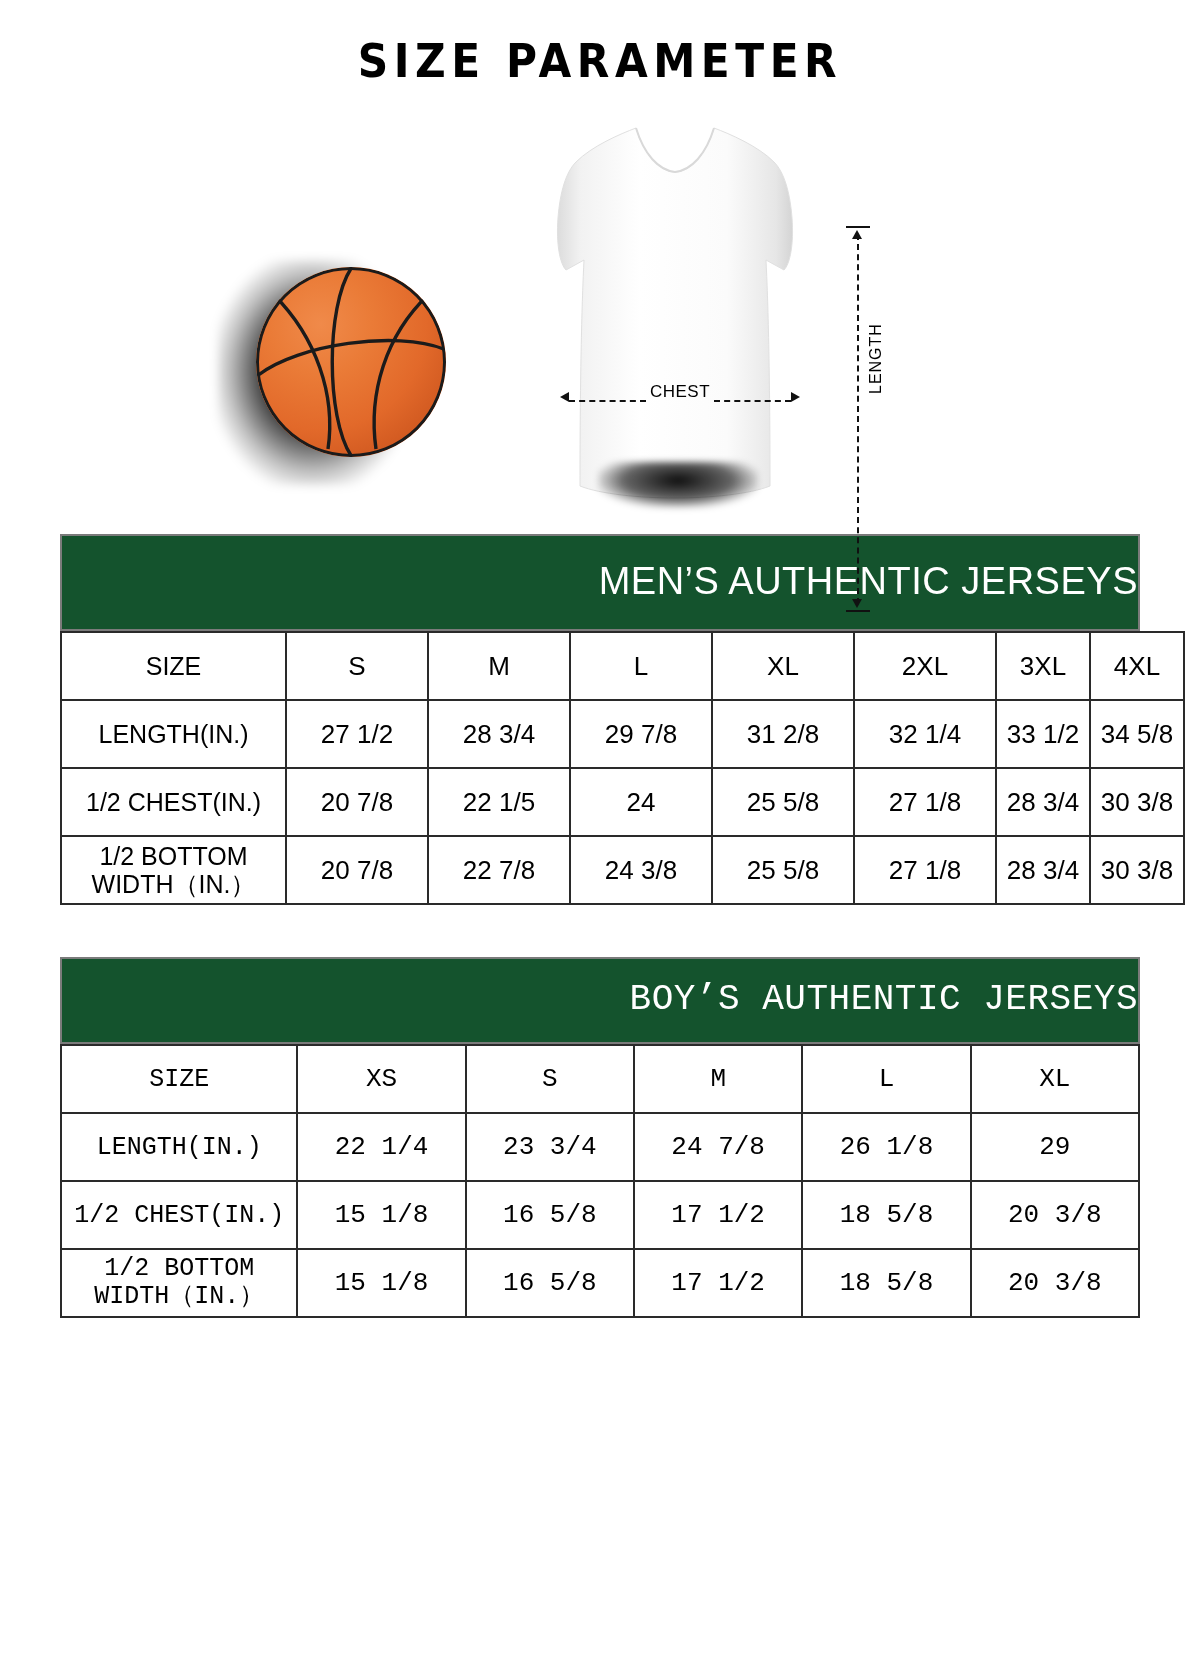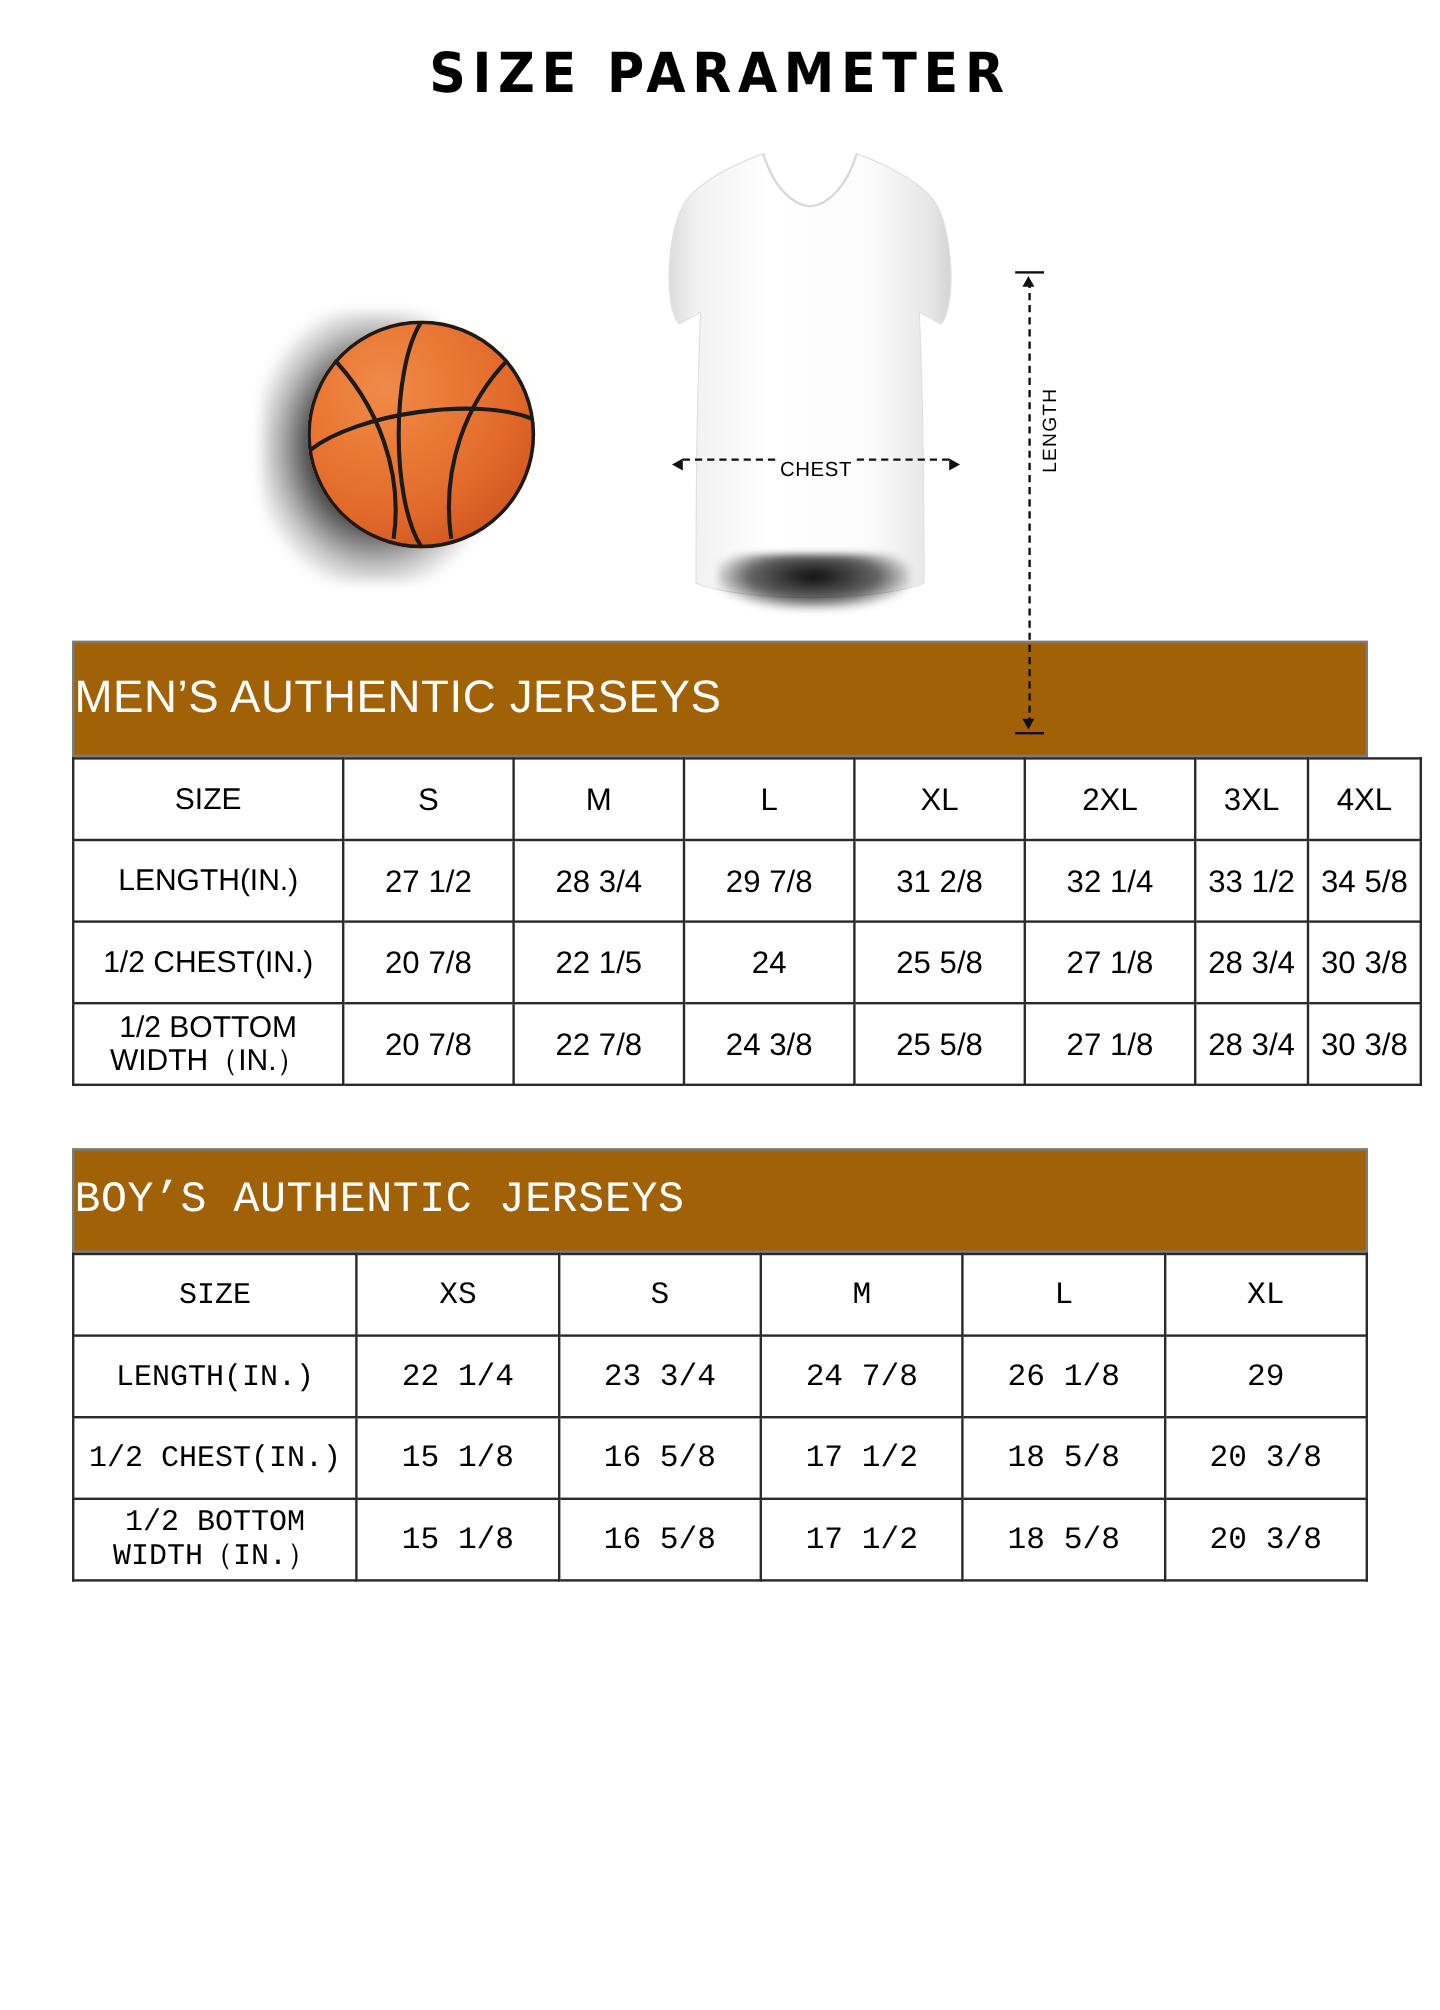--- a/index.html
+++ b/index.html
@@ -82,21 +82,21 @@
     background: radial-gradient(ellipse at 50% 40%, rgba(0,0,0,0.95) 0%, rgba(0,0,0,0.6) 48%, rgba(0,0,0,0) 76%);
     filter: blur(3px);
   }
 
   .chest-line {
     position: absolute;
     left: 560px;
     top: 282px;
     width: 240px;
     display: flex;
-    align-items: flex-start;
+    align-items: flex-end;
     font-size: 17px;
     letter-spacing: 0.5px;
   }
   .chest-line .dash {
     flex: 1;
     border-top: 2px dashed #111;
     height: 0;
   }
   .chest-line .arrow-l,
   .chest-line .arrow-r {
@@ -154,23 +154,23 @@
 
   
   .table-block {
     width: 1080px;
     margin: 0 auto;
   }
   .table-block.men { margin-top: 4px; }
   .table-block.boy { margin-top: 52px; font-family: Liberation Mono, monospace; }
 
   .tbl-header {
-    background: #a16207;
+    background: #14532d;
     color: #ffffff;
-    text-align: left;
+    text-align: right;
     font-size: 38px;
     padding: 24px 0 26px 0;
     letter-spacing: 0.5px;
     border: 2px solid #7b7b7b;
   }
   .tbl-header.boy { font-size: 36px; padding: 20px 0 22px 0; }
 
   table {
     width: 100%;
     border-collapse: collapse;

